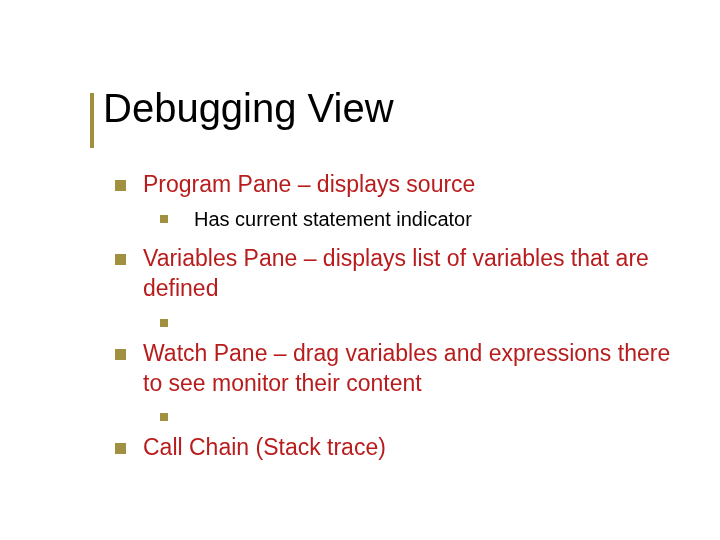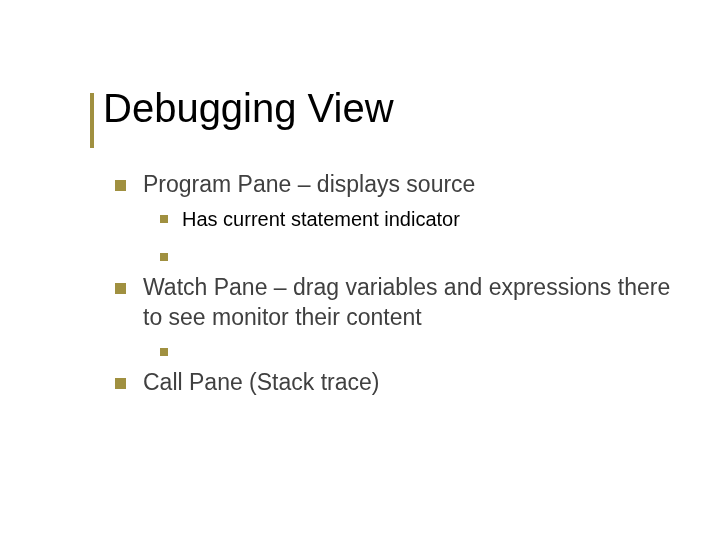--- a/index.html
+++ b/index.html
@@ -50,28 +50,29 @@
     flex: 0 0 auto;
     width: 11px;
     height: 11px;
     background: #a09040;
     margin-top: 10px;
     margin-right: 17px;
   }
   .l1 .text {
     font-size: 23px;
     line-height: 1.3;
-    color: #404040;
+    color: #b91c1c;
   }
   .l2 {
     display: flex;
     align-items: flex-start;
     margin-left: 45px;
     margin-bottom: 12px;
     margin-top: 2px;
+    gap: 12px;
   }
   .l2 .bullet {
     flex: 0 0 auto;
     width: 8px;
     height: 8px;
     background: #a09040;
     margin-top: 9px;
     margin-right: 14px;
   }
   .l2 .text {
@@ -91,31 +92,35 @@
 
     <div class="l1">
       <div class="bullet"></div>
       <div class="text">Program Pane – displays source</div>
     </div>
     <div class="l2">
       <div class="bullet"></div>
       <div class="text">Has current statement indicator</div>
     </div>
 
+    <div class="l1">
+      <div class="bullet"></div>
+      <div class="text">Variables Pane – displays list of variables that are defined</div>
+    </div>
     <div class="l2">
       <div class="bullet"></div>
     </div>
 
     <div class="l1">
       <div class="bullet"></div>
       <div class="text">Watch Pane – drag variables and expressions there to see monitor their content</div>
     </div>
     <div class="l2">
       <div class="bullet"></div>
     </div>
 
     <div class="l1">
       <div class="bullet"></div>
-      <div class="text">Call Pane (Stack trace)</div>
+      <div class="text">Call Chain (Stack trace)</div>
     </div>
 
   </div>
 </div>
 
 </body></html>

